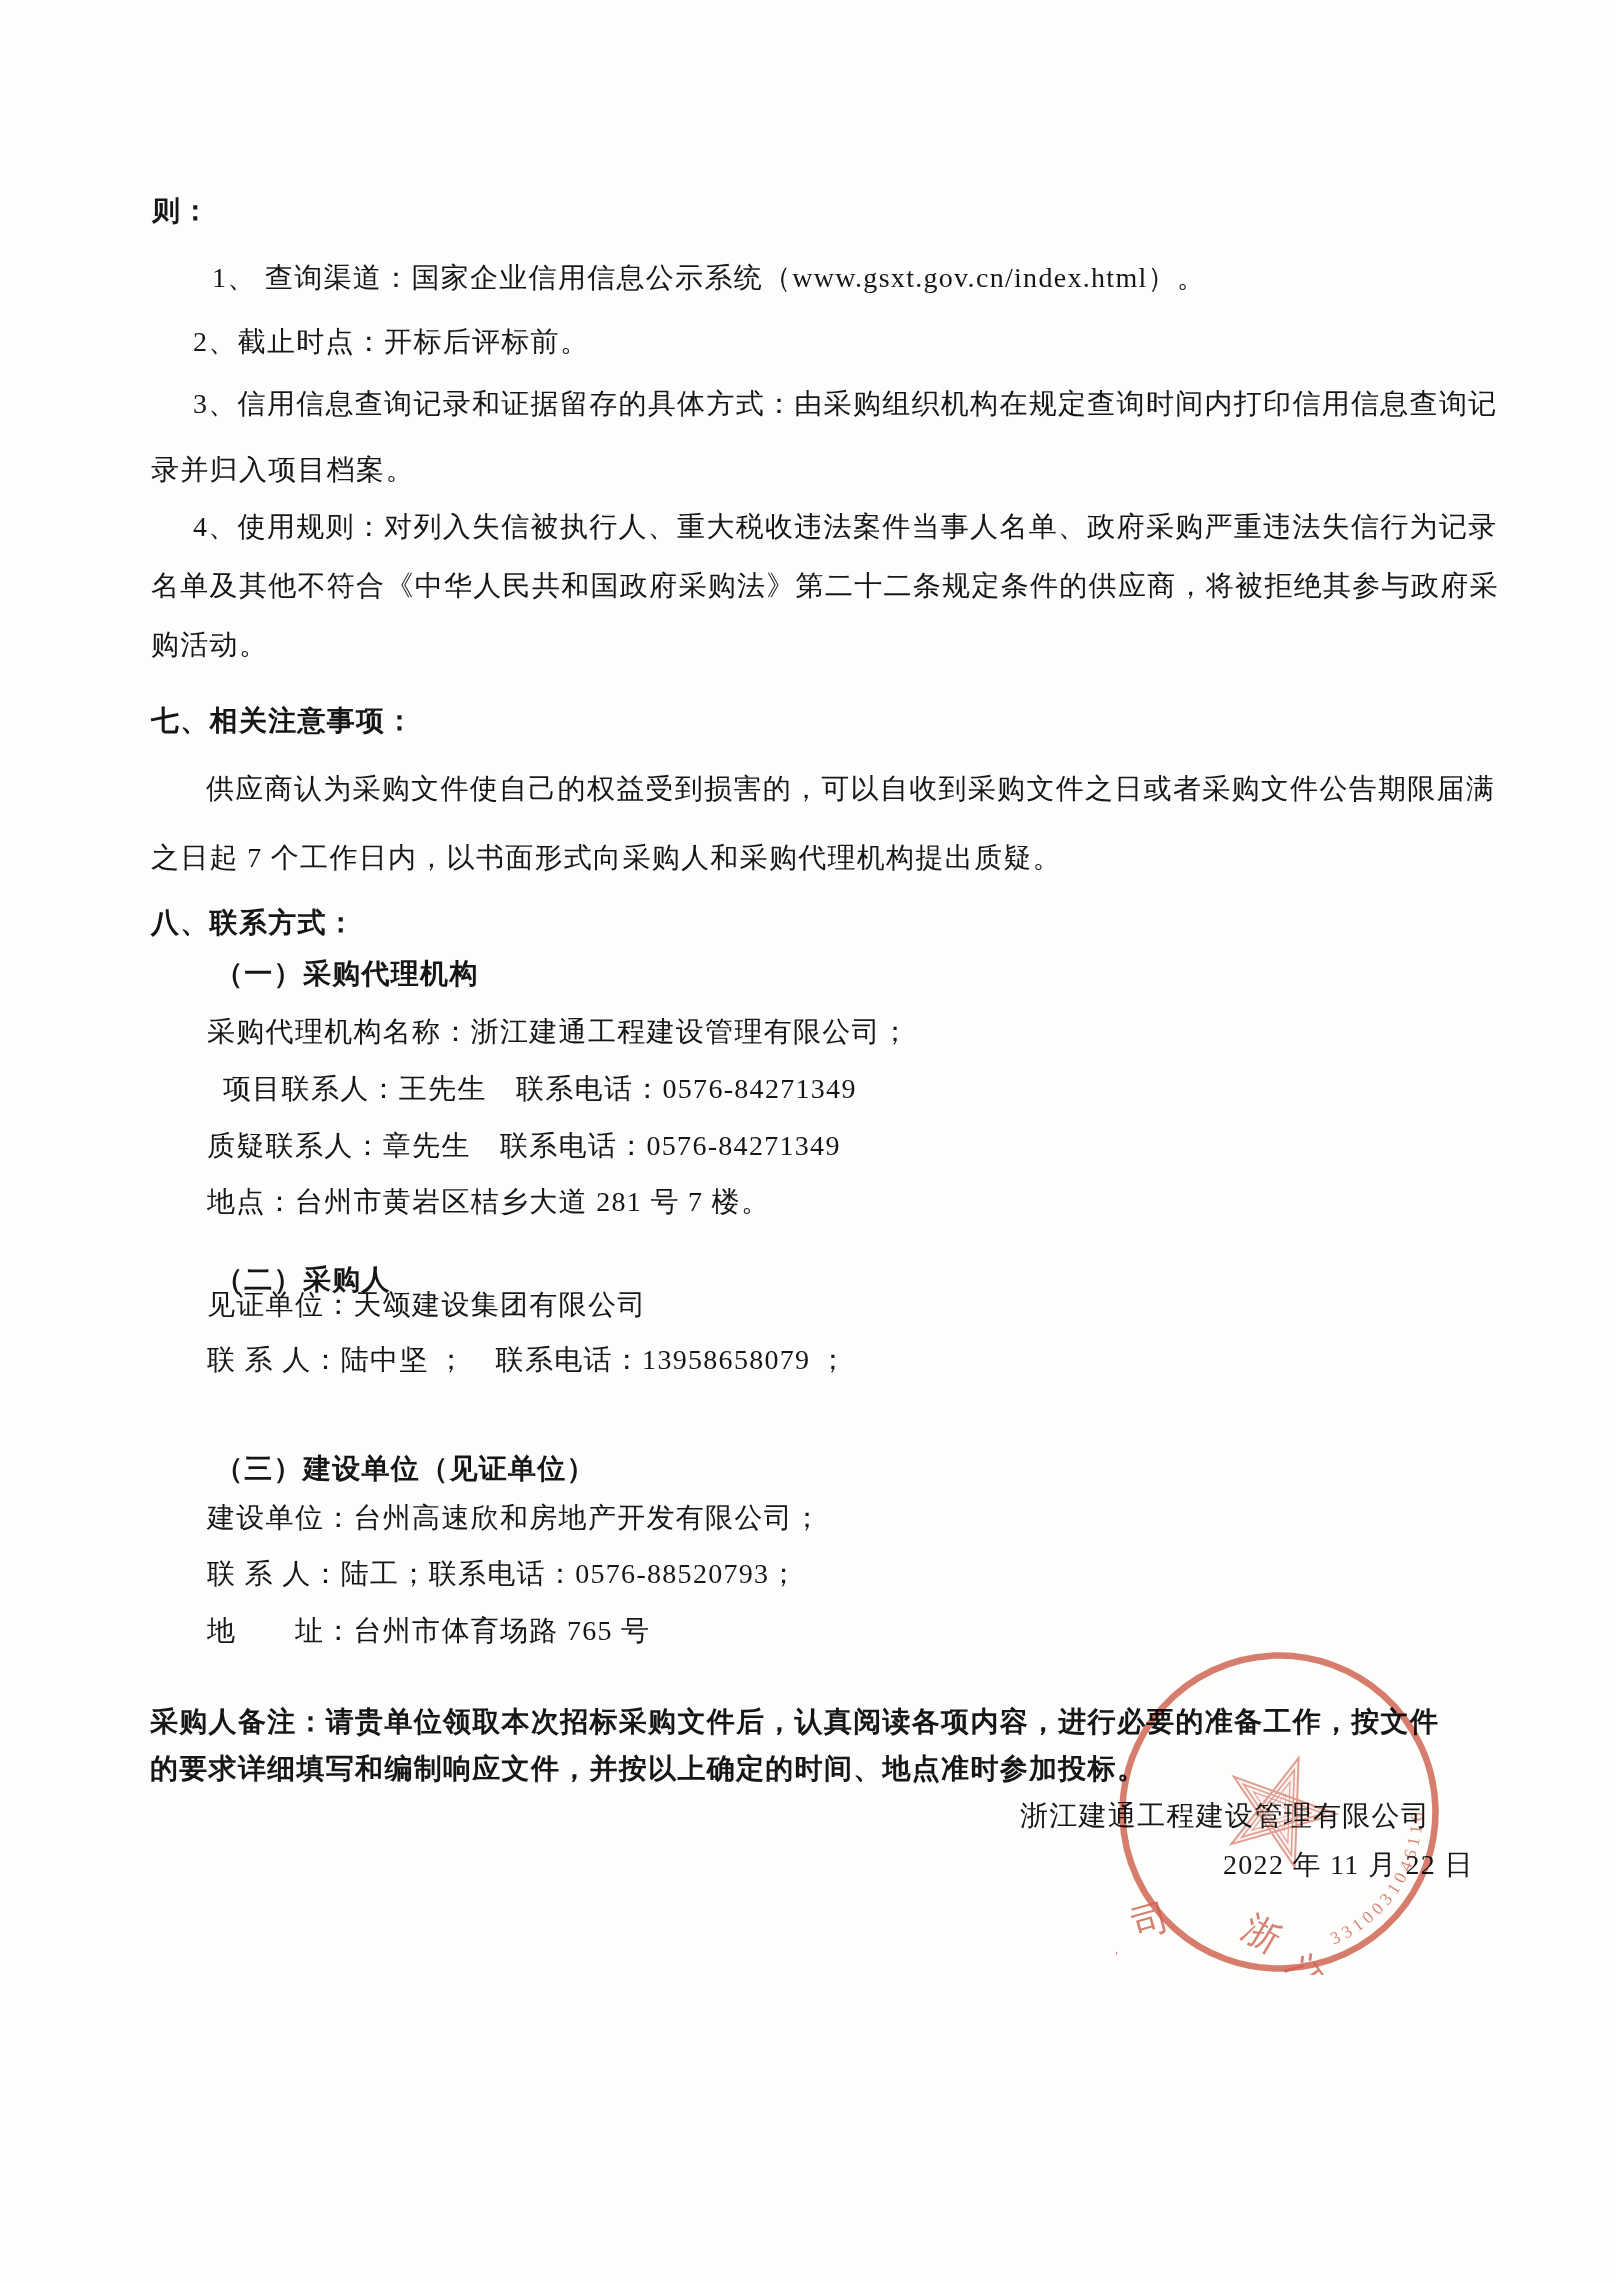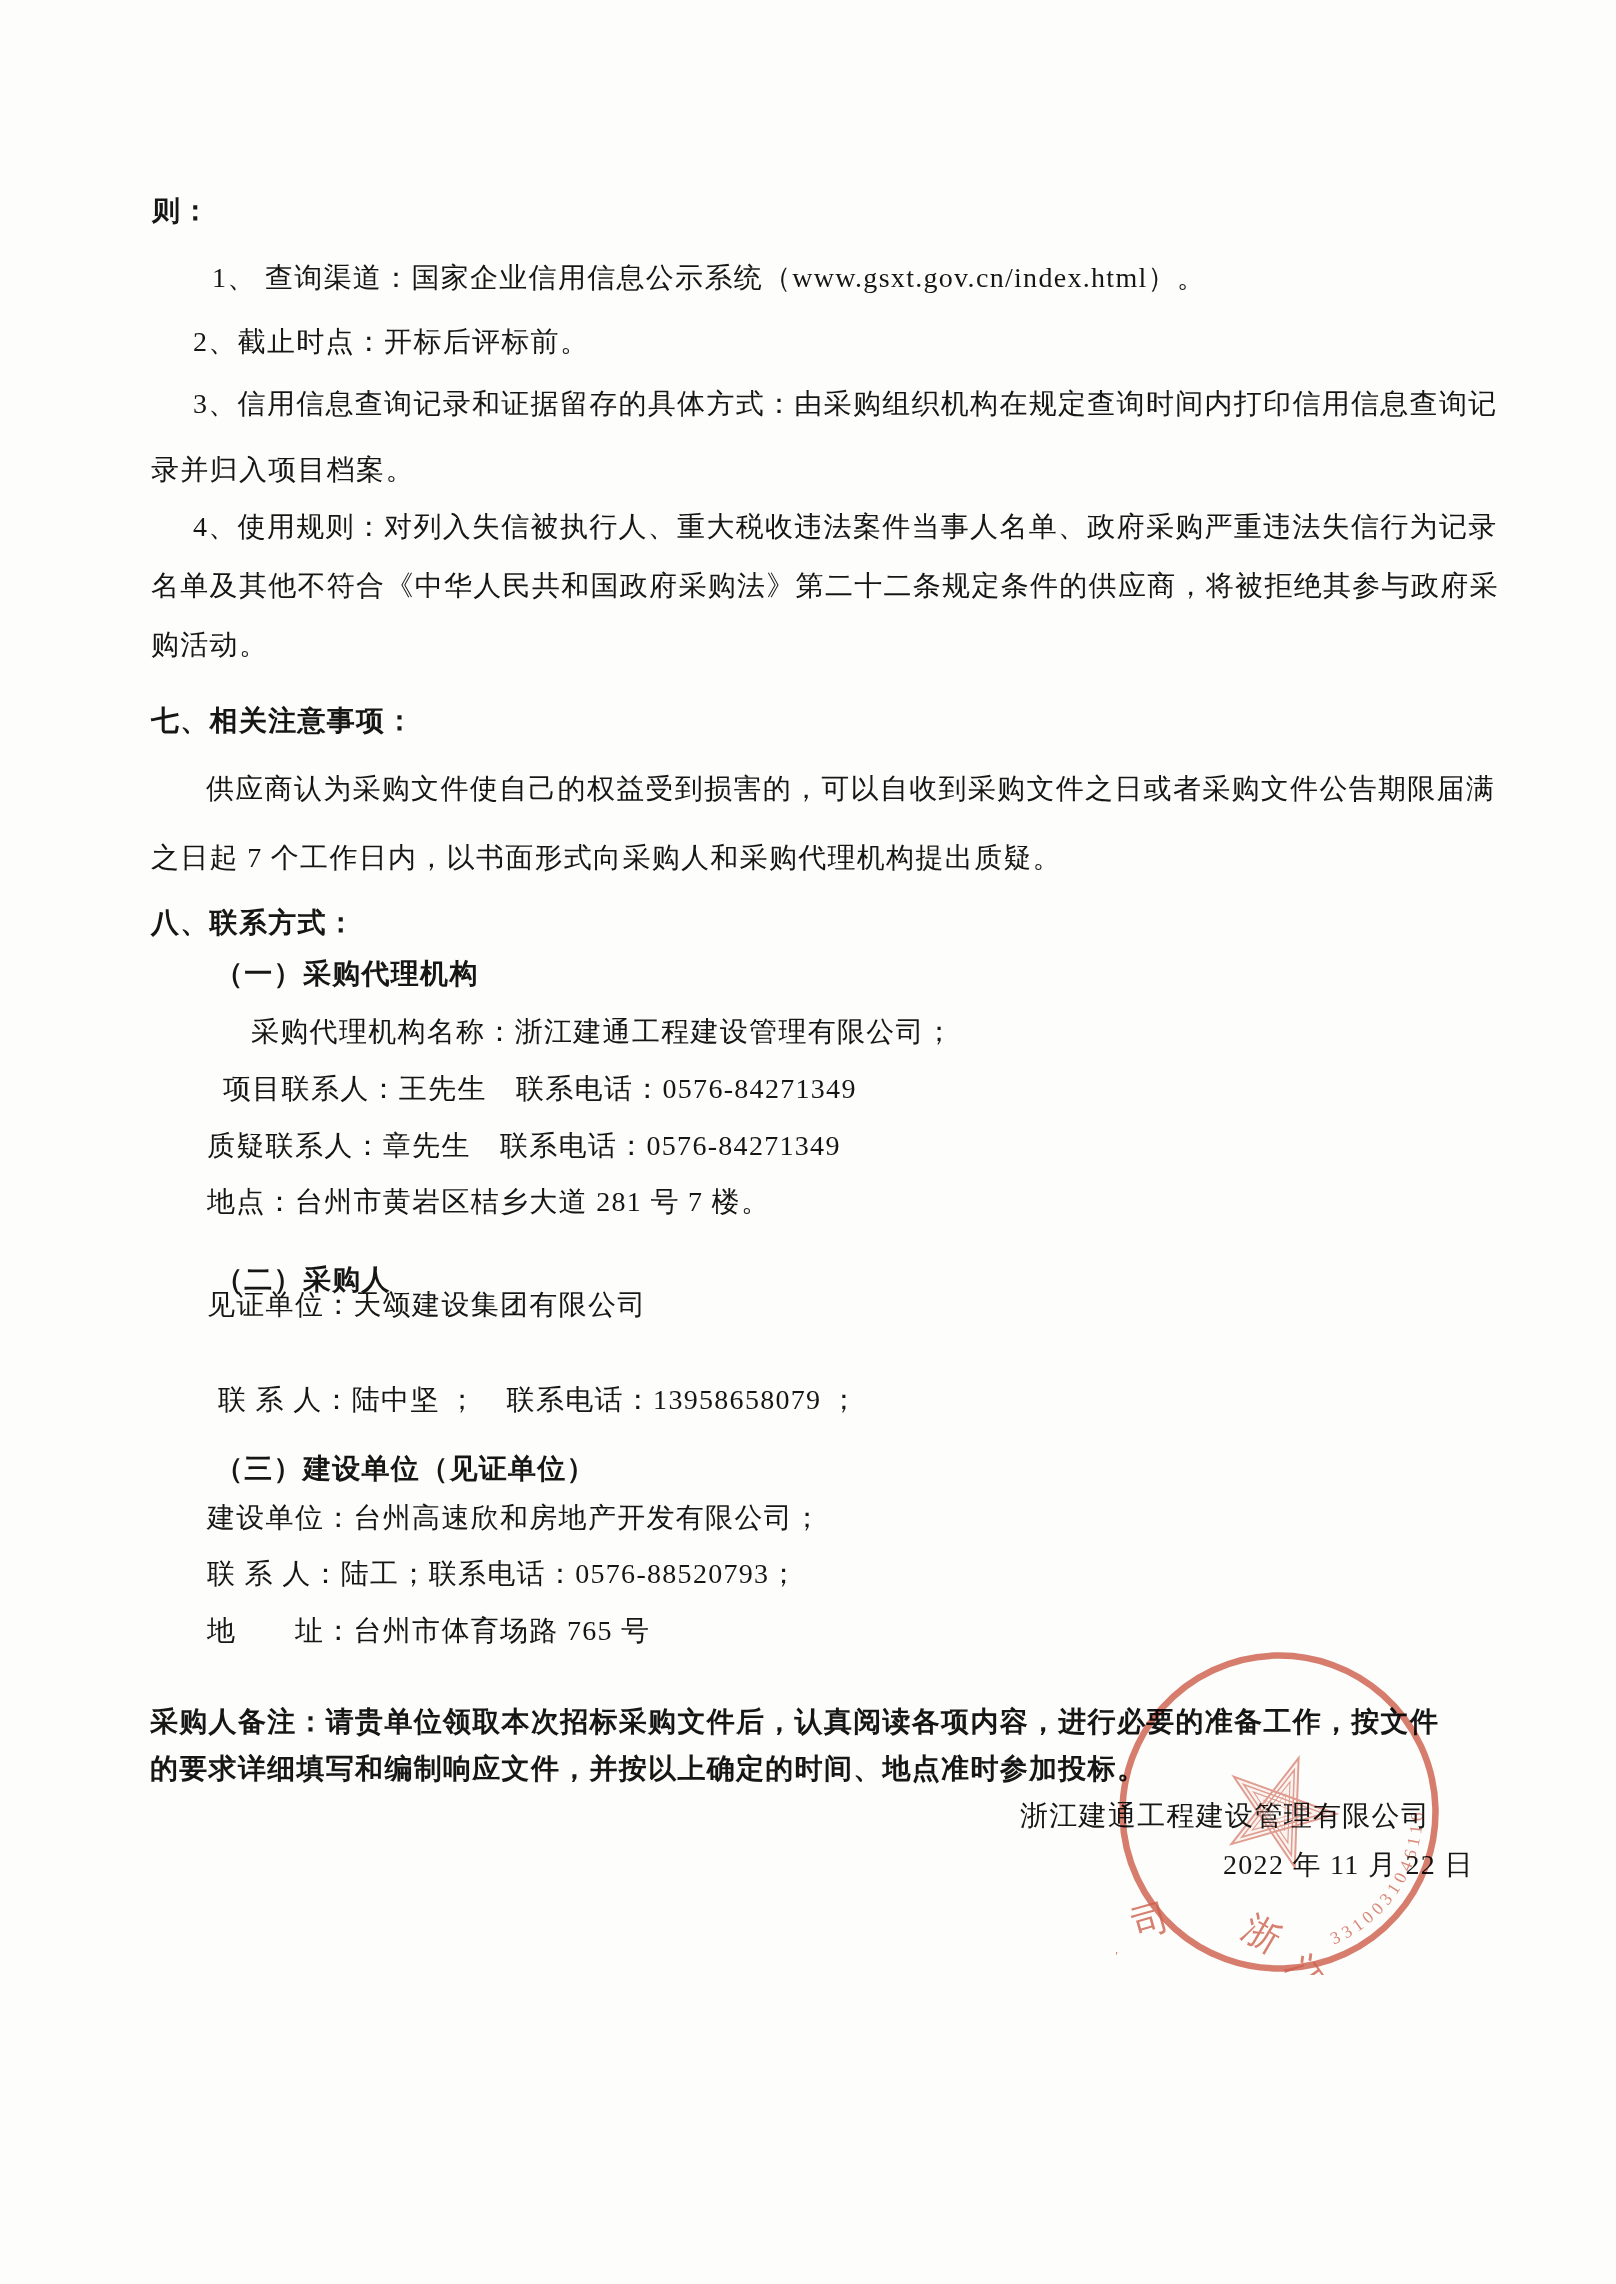--- a/index.html
+++ b/index.html
@@ -39,28 +39,28 @@
   <div class="t" style="left:151px;top:572px;">名单及其他不符合《中华人民共和国政府采购法》第二十二条规定条件的供应商，将被拒绝其参与政府采</div>
   <div class="t" style="left:151px;top:631px;">购活动。</div>
 
   <div class="t h" style="left:151px;top:707px;">七、相关注意事项：</div>
   <div class="t" style="left:206px;top:775px;">供应商认为采购文件使自己的权益受到损害的，可以自收到采购文件之日或者采购文件公告期限届满</div>
   <div class="t" style="left:151px;top:844px;">之日起 7 个工作日内，以书面形式向采购人和采购代理机构提出质疑。</div>
 
   <div class="t h" style="left:151px;top:909px;">八、联系方式：</div>
 
   <div class="t h" style="left:215px;top:960px;text-align:right;">（一）采购代理机构</div>
-  <div class="t" style="left:207px;top:1018px;margin-left:44px;">采购代理机构名称：浙江建通工程建设管理有限公司；</div>
+  <div class="t" style="left:207px;top:1018px;">采购代理机构名称：浙江建通工程建设管理有限公司；</div>
   <div class="t" style="left:207px;top:1075px;margin-left:16px;">项目联系人：王先生　联系电话：0576-84271349</div>
   <div class="t" style="left:207px;top:1132px;">质疑联系人：章先生　联系电话：0576-84271349</div>
   <div class="t" style="left:207px;top:1188px;">地点：台州市黄岩区桔乡大道 281 号 7 楼。</div>
 
   <div class="t h" style="left:215px;top:1236px;margin-top:30px;">（二）采购人</div>
   <div class="t" style="left:207px;top:1291px;">见证单位：天颂建设集团有限公司</div>
-  <div class="t" style="left:218px;top:1346px;margin-top:40px;">联 系 人：陆中坚 ；　联系电话：13958658079 ；</div>
+  <div class="t" style="left:207px;top:1346px;">联 系 人：陆中坚 ；　联系电话：13958658079 ；</div>
 
   <div class="t h" style="left:215px;top:1455px;">（三）建设单位（见证单位）</div>
   <div class="t" style="left:207px;top:1504px;">建设单位：台州高速欣和房地产开发有限公司；</div>
   <div class="t" style="left:207px;top:1560px;">联 系 人：陆工；联系电话：0576-88520793；</div>
   <div class="t" style="left:207px;top:1617px;">地　　址：台州市体育场路 765 号</div>
 
   <div class="t h" style="left:150px;top:1755px;">的要求详细填写和编制响应文件，并按以上确定的时间、地点准时参加投标。</div>
   <div class="t h" style="left:150px;top:1708px;">采购人备注：请贵单位领取本次招标采购文件后，认真阅读各项内容，进行必要的准备工作，按文件</div>
 
   <div class="t" style="left:1020px;top:1802px;">浙江建通工程建设管理有限公司</div>

